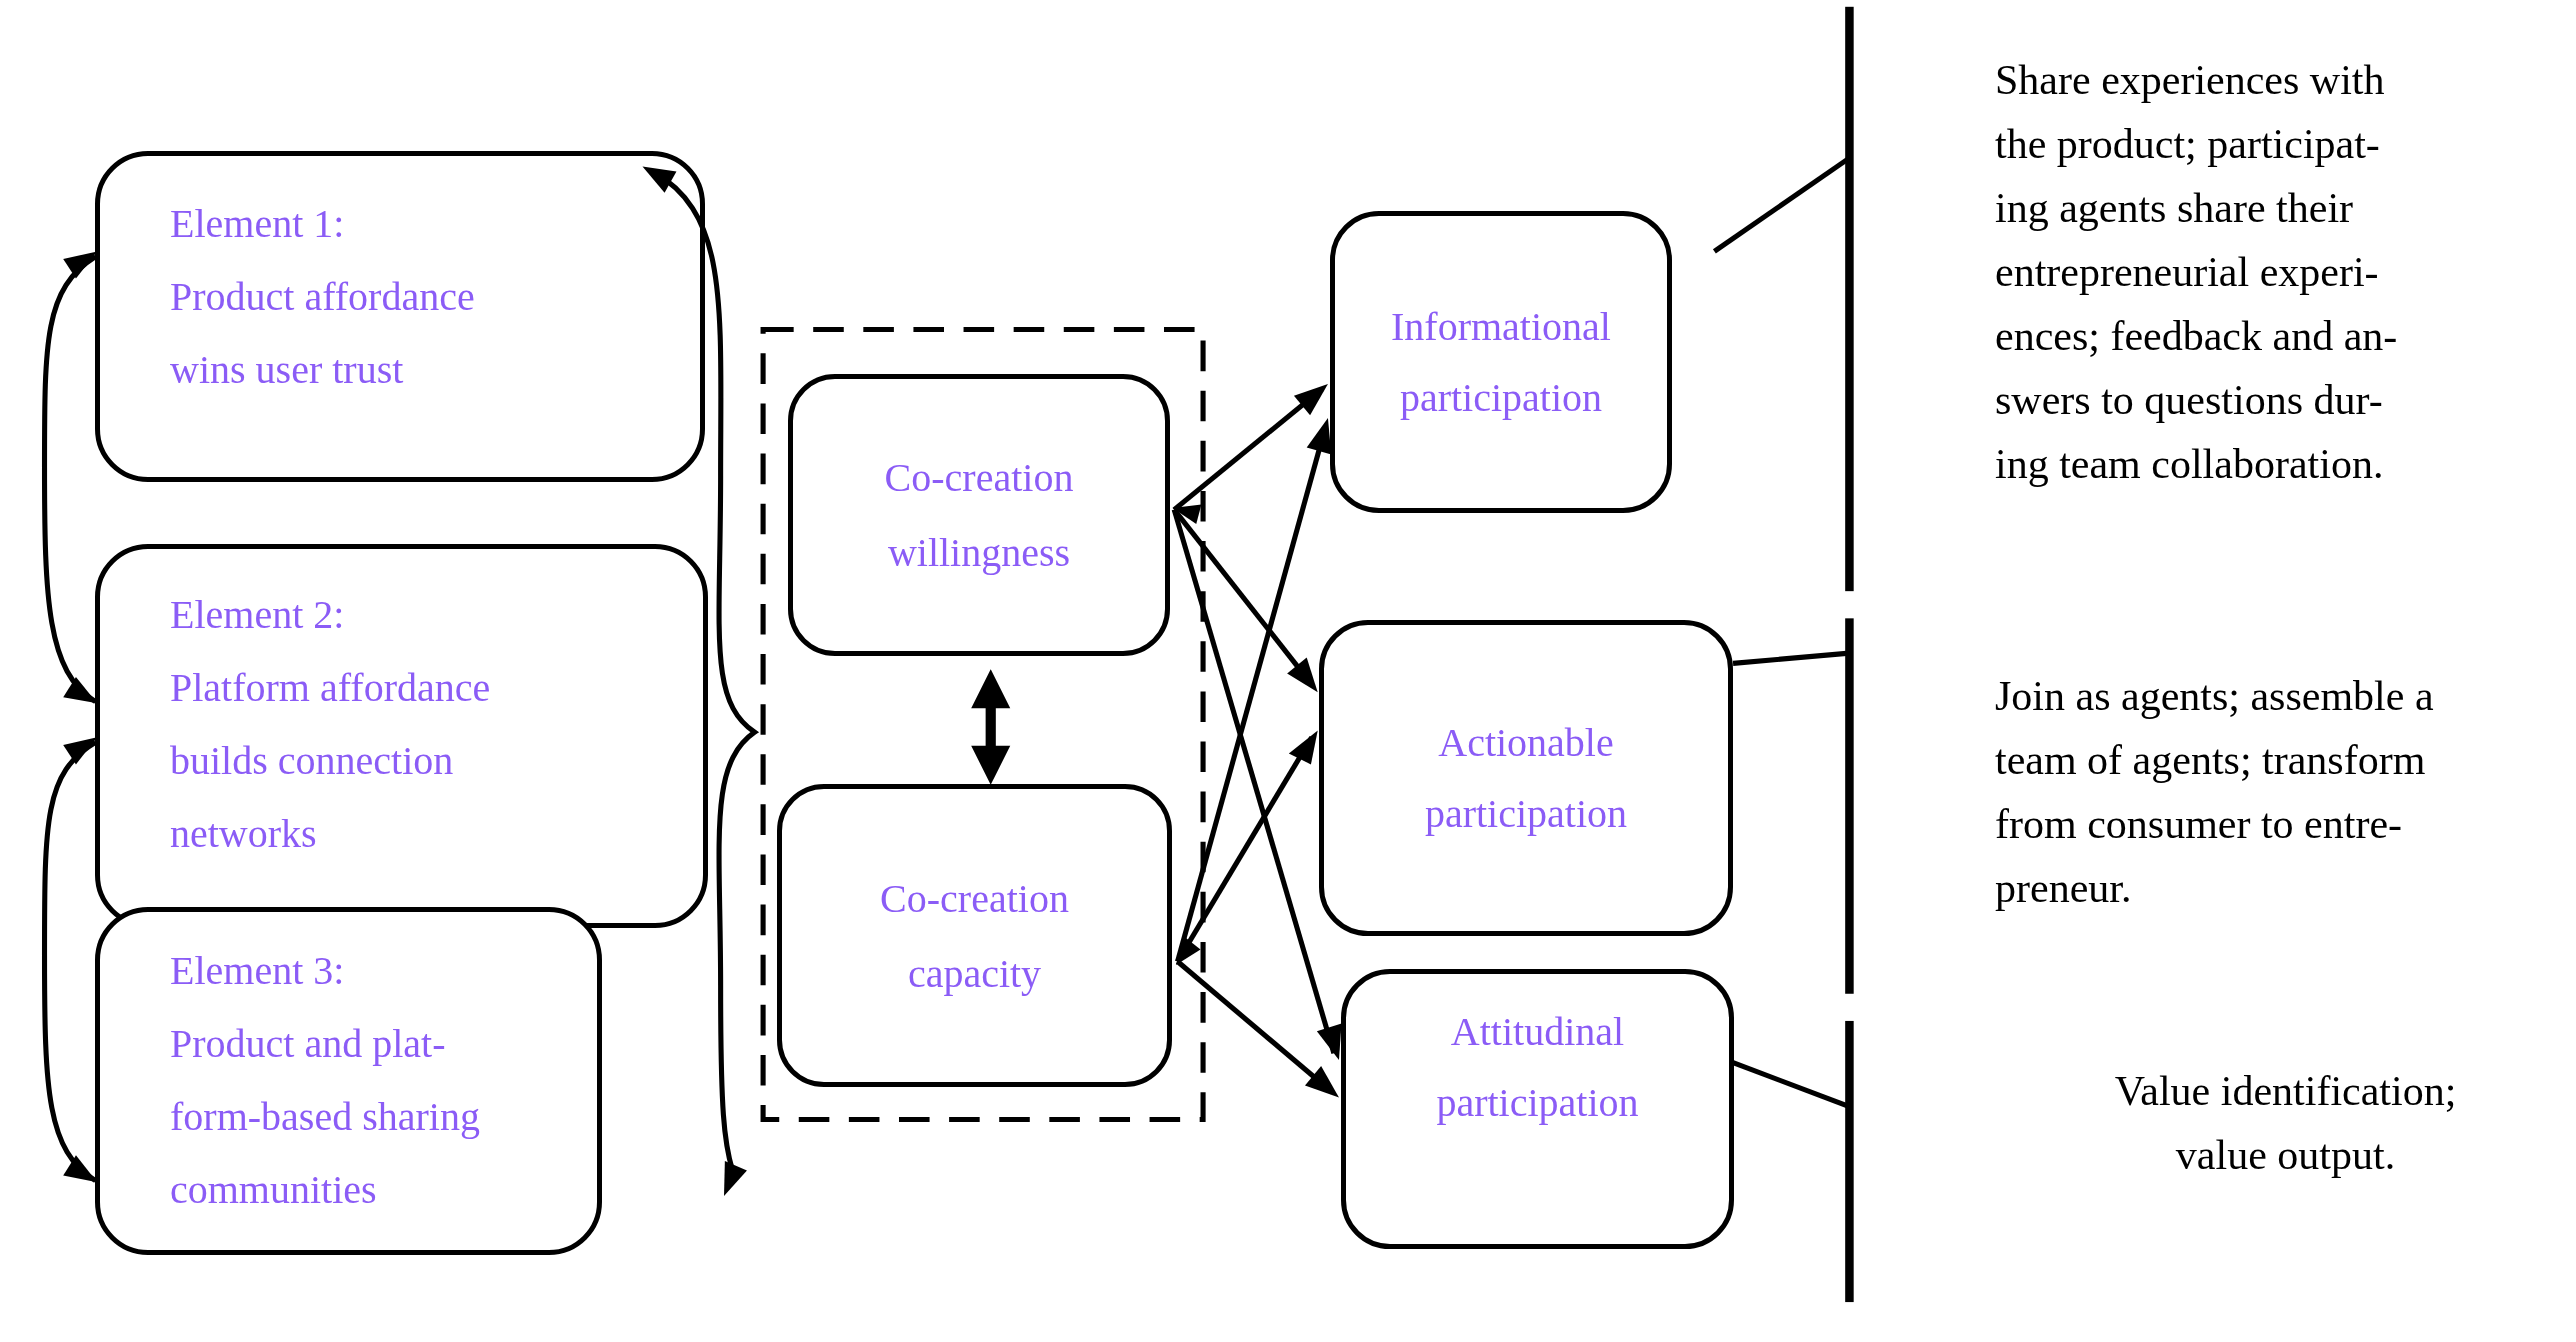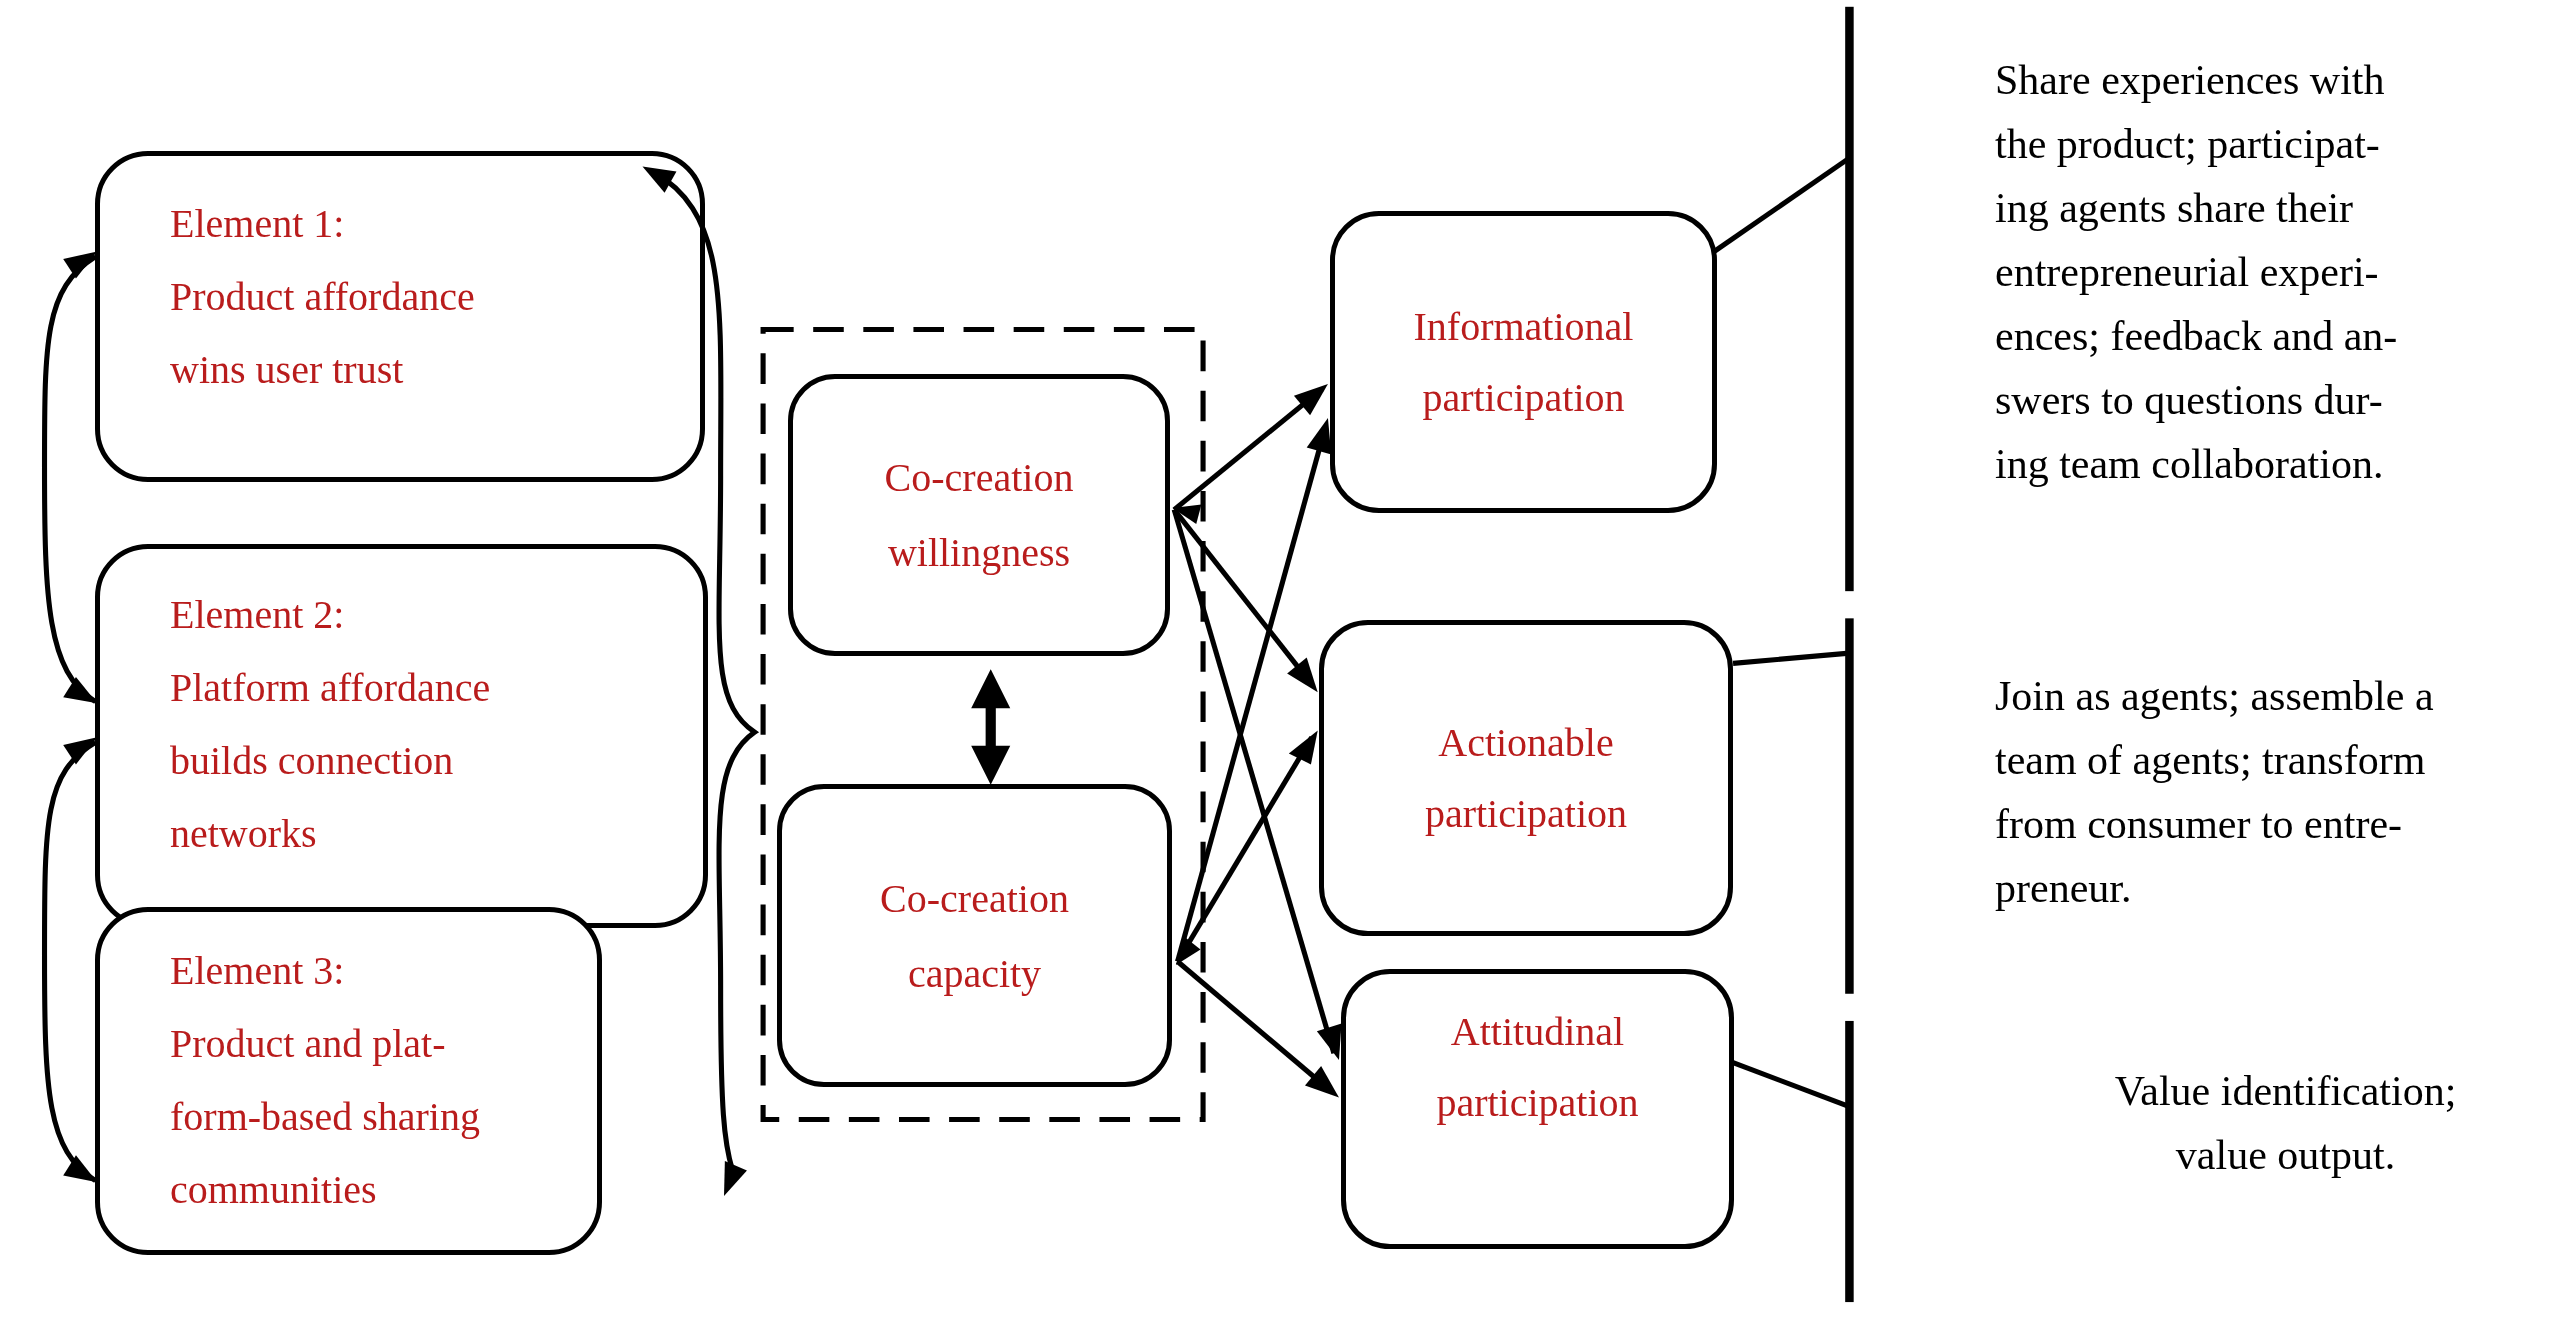--- a/index.html
+++ b/index.html
@@ -17,21 +17,21 @@
     box-sizing: border-box;
     border: 5.1px solid #000000;
     border-radius: 53px;
     background: #ffffff;
     display: flex;
     z-index: 1;
   }
   .box .label {
     white-space: pre-line;
     font-size: 40px;
-    color: #b91c1c;
+    color: #8b5cf6;
   }
   .element-box .label {
     text-align: left;
     line-height: 73px;
   }
   .center-box { align-items: center; justify-content: center; text-align: center; }
   .center-box .label { line-height: 75px; text-align: center; }
   .participation-box { align-items: center; justify-content: center; }
   .participation-box .label { line-height: 71px; text-align: center; }
   .annotation {
@@ -83,21 +83,21 @@
   <div class="box center-box" style="left:788px; top:374px; width:382px; height:282px; border-radius:47px;">
     <span class="label">Co-creation
 willingness</span>
   </div>
 
   <div class="box center-box" style="left:777px; top:784px; width:395px; height:303px; border-radius:47px;">
     <span class="label">Co-creation
 capacity</span>
   </div>
 
-  <div class="box participation-box" style="left:1330px; top:211px; width:387px; height:302px; border-radius:49px;">
+  <div class="box participation-box" style="left:1330px; top:211px; width:342px; height:302px; border-radius:49px;">
     <span class="label">Informational
 participation</span>
   </div>
 
   <div class="box participation-box" style="left:1319px; top:576px; width:414px; height:316px; border-radius:49px;margin-top:44px;">
     <span class="label">Actionable
 participation</span>
   </div>
 
   <div class="box participation-box" style="left:1341px; top:969px; width:393px; height:280px; border-radius:49px; padding-bottom:85px;">

